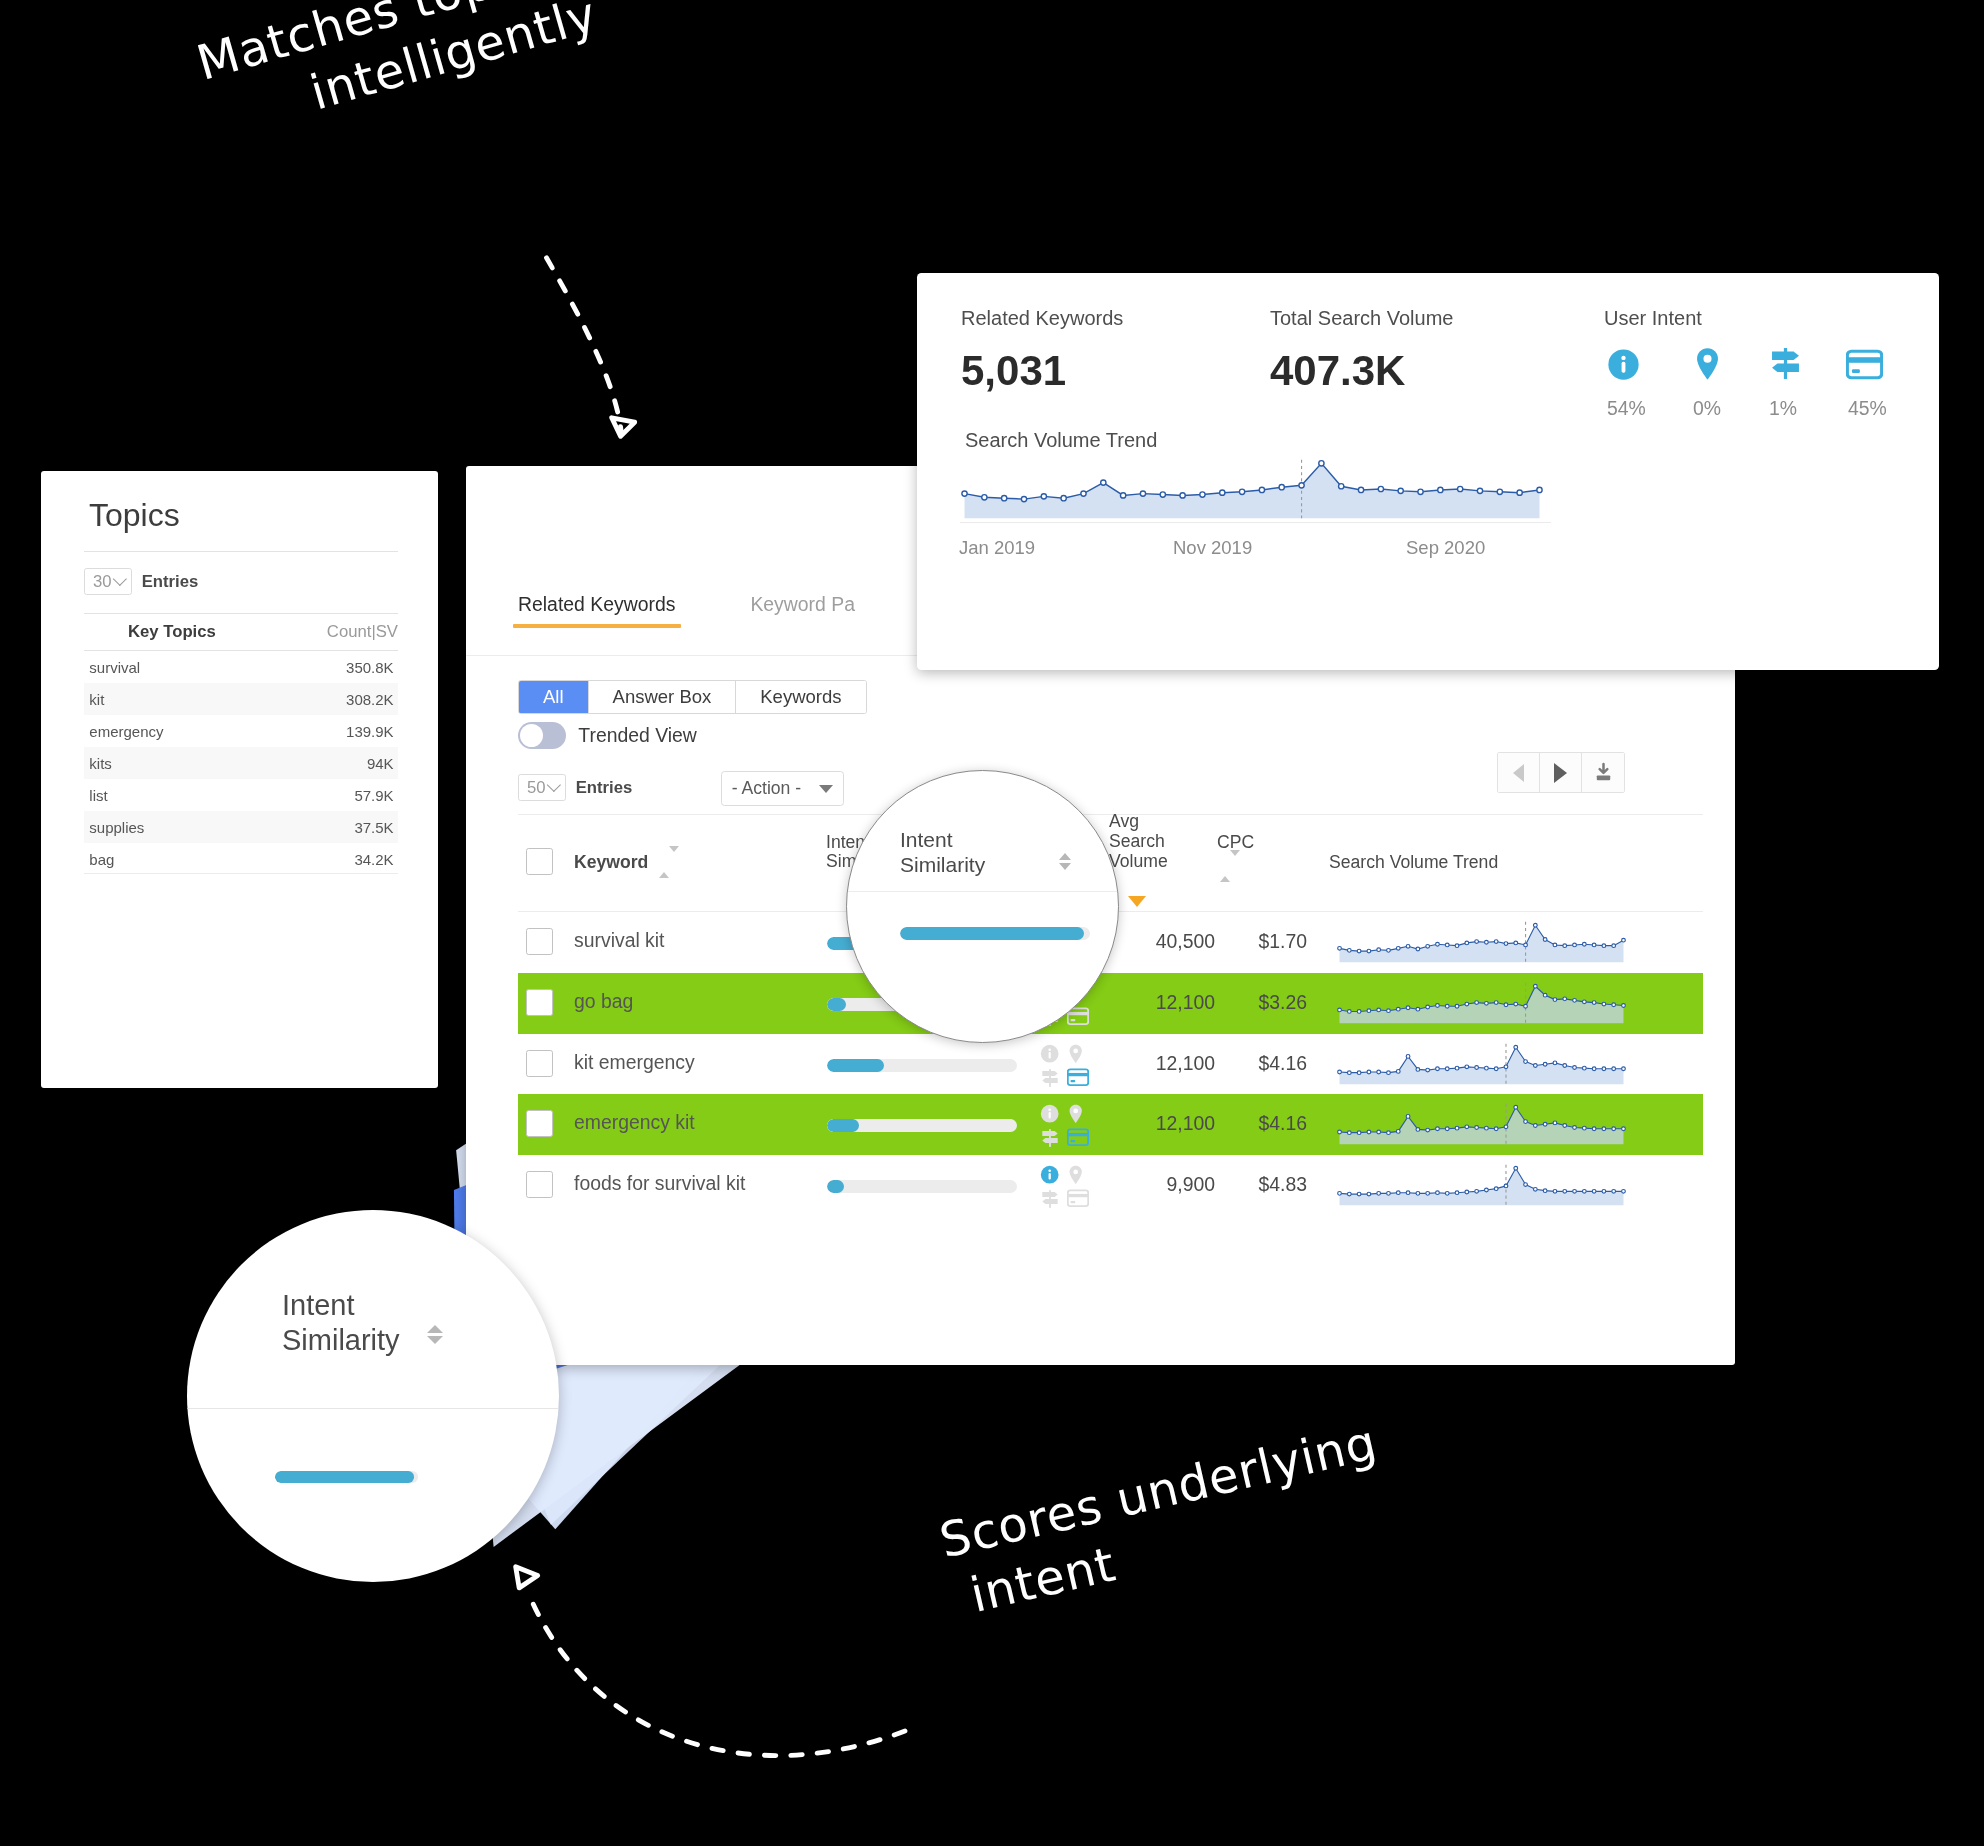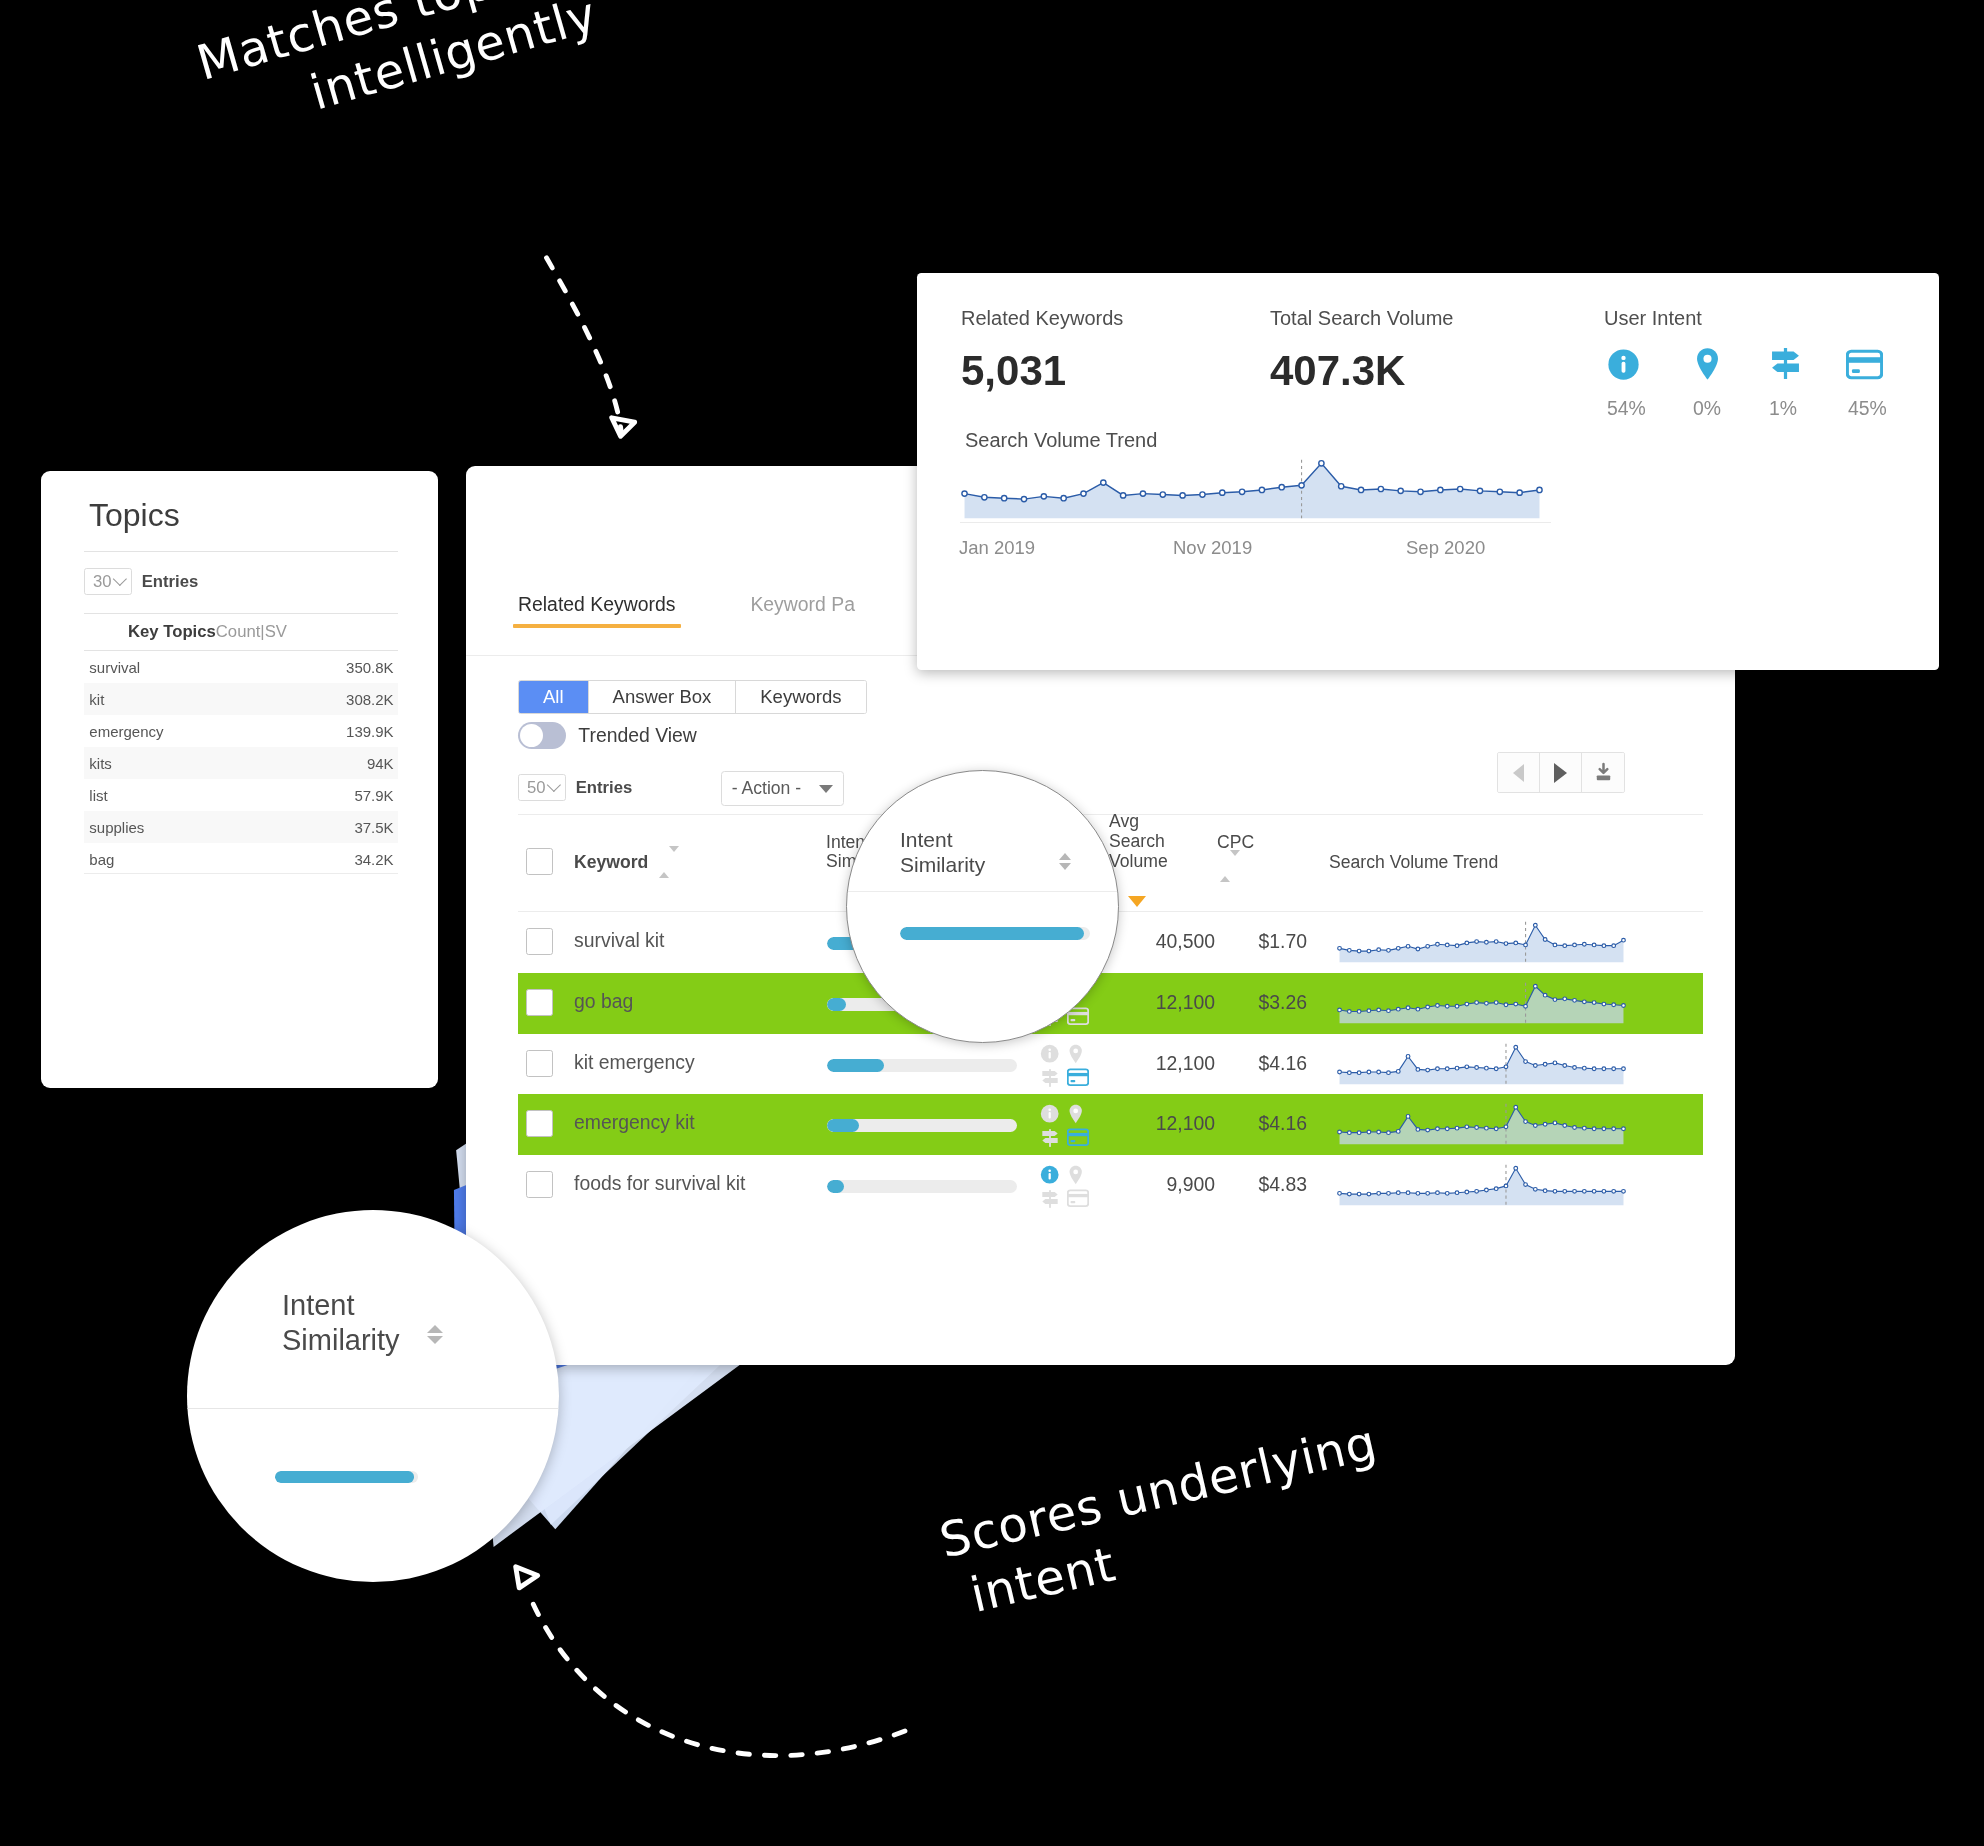--- a/index.html
+++ b/index.html
@@ -27,21 +27,21 @@
   #anno-bottom {
     left:934px; top:1512px; width:661px;
     font-size:48px; transform:rotate(-13deg);
     transform-origin:left top;
   }
   .anno-line2 { display:block; padding-left:101px; }
   #anno-bottom .anno-line2 { padding-left:17.6px; }
 
   
   .panel {
-    position:absolute; background:#fff; border-radius:9px;
+    position:absolute; background:#fff; border-radius:3px;
     box-shadow:0 2.6px 12.3px rgba(0,0,0,.28);
   }
   #topics-panel { left:41px; top:471px; width:397px; height:617px; }
   #main-panel   { left:466px; top:466px; width:1269px; height:899px; }
   #stats-panel  { left:917px; top:273px; width:1022px; height:397px; border-radius:4.4px; }
 
   
   #topics-title {
     position:absolute; left:48px; top:25.6px;
     font-size:32px; color:#3d3d3d; font-weight:400;
@@ -58,21 +58,21 @@
     height:27px; padding:0 6.2px 0 8px; min-width:48px;
   }
   .select-box .sv { font-size:16.7px; color:#9a9a9a; }
   .chev { width:9.7px; height:9.7px; border-right:1.8px solid #9a9a9a;
           border-bottom:1.8px solid #9a9a9a; transform:rotate(45deg) translate(-2.2px,-2.2px); }
   .entries-label { font-size:16.7px; color:#4a4a4a; margin-left:9.7px; font-weight:700; }
 
   #topics-head-rule { position:absolute; left:43px; top:142px; width:314px; height:0.9px; background:#e3e3e3; }
   #topics-head {
     position:absolute; left:43px; top:145px; width:314px; height:32px;
-    display:flex; align-items:center; justify-content:flex-start;
+    display:flex; align-items:center; justify-content:space-between;
   }
   #topics-head .h-left { font-size:16.7px; font-weight:700; color:#3d3d3d; margin-left:44px; }
   #topics-head .h-right { font-size:16.7px; color:#9a9a9a; }
   #topics-head-rule2 { position:absolute; left:43px; top:179px; width:314px; height:0.9px; background:#e3e3e3; }
 
   #topics-list { position:absolute; left:43px; top:180px; width:314px; }
   .topic-row {
     display:flex; align-items:center; justify-content:space-between;
     height:32px; padding:0 4.4px 0 5.3px; font-size:15px; color:#565656;text-align:center;
   }

